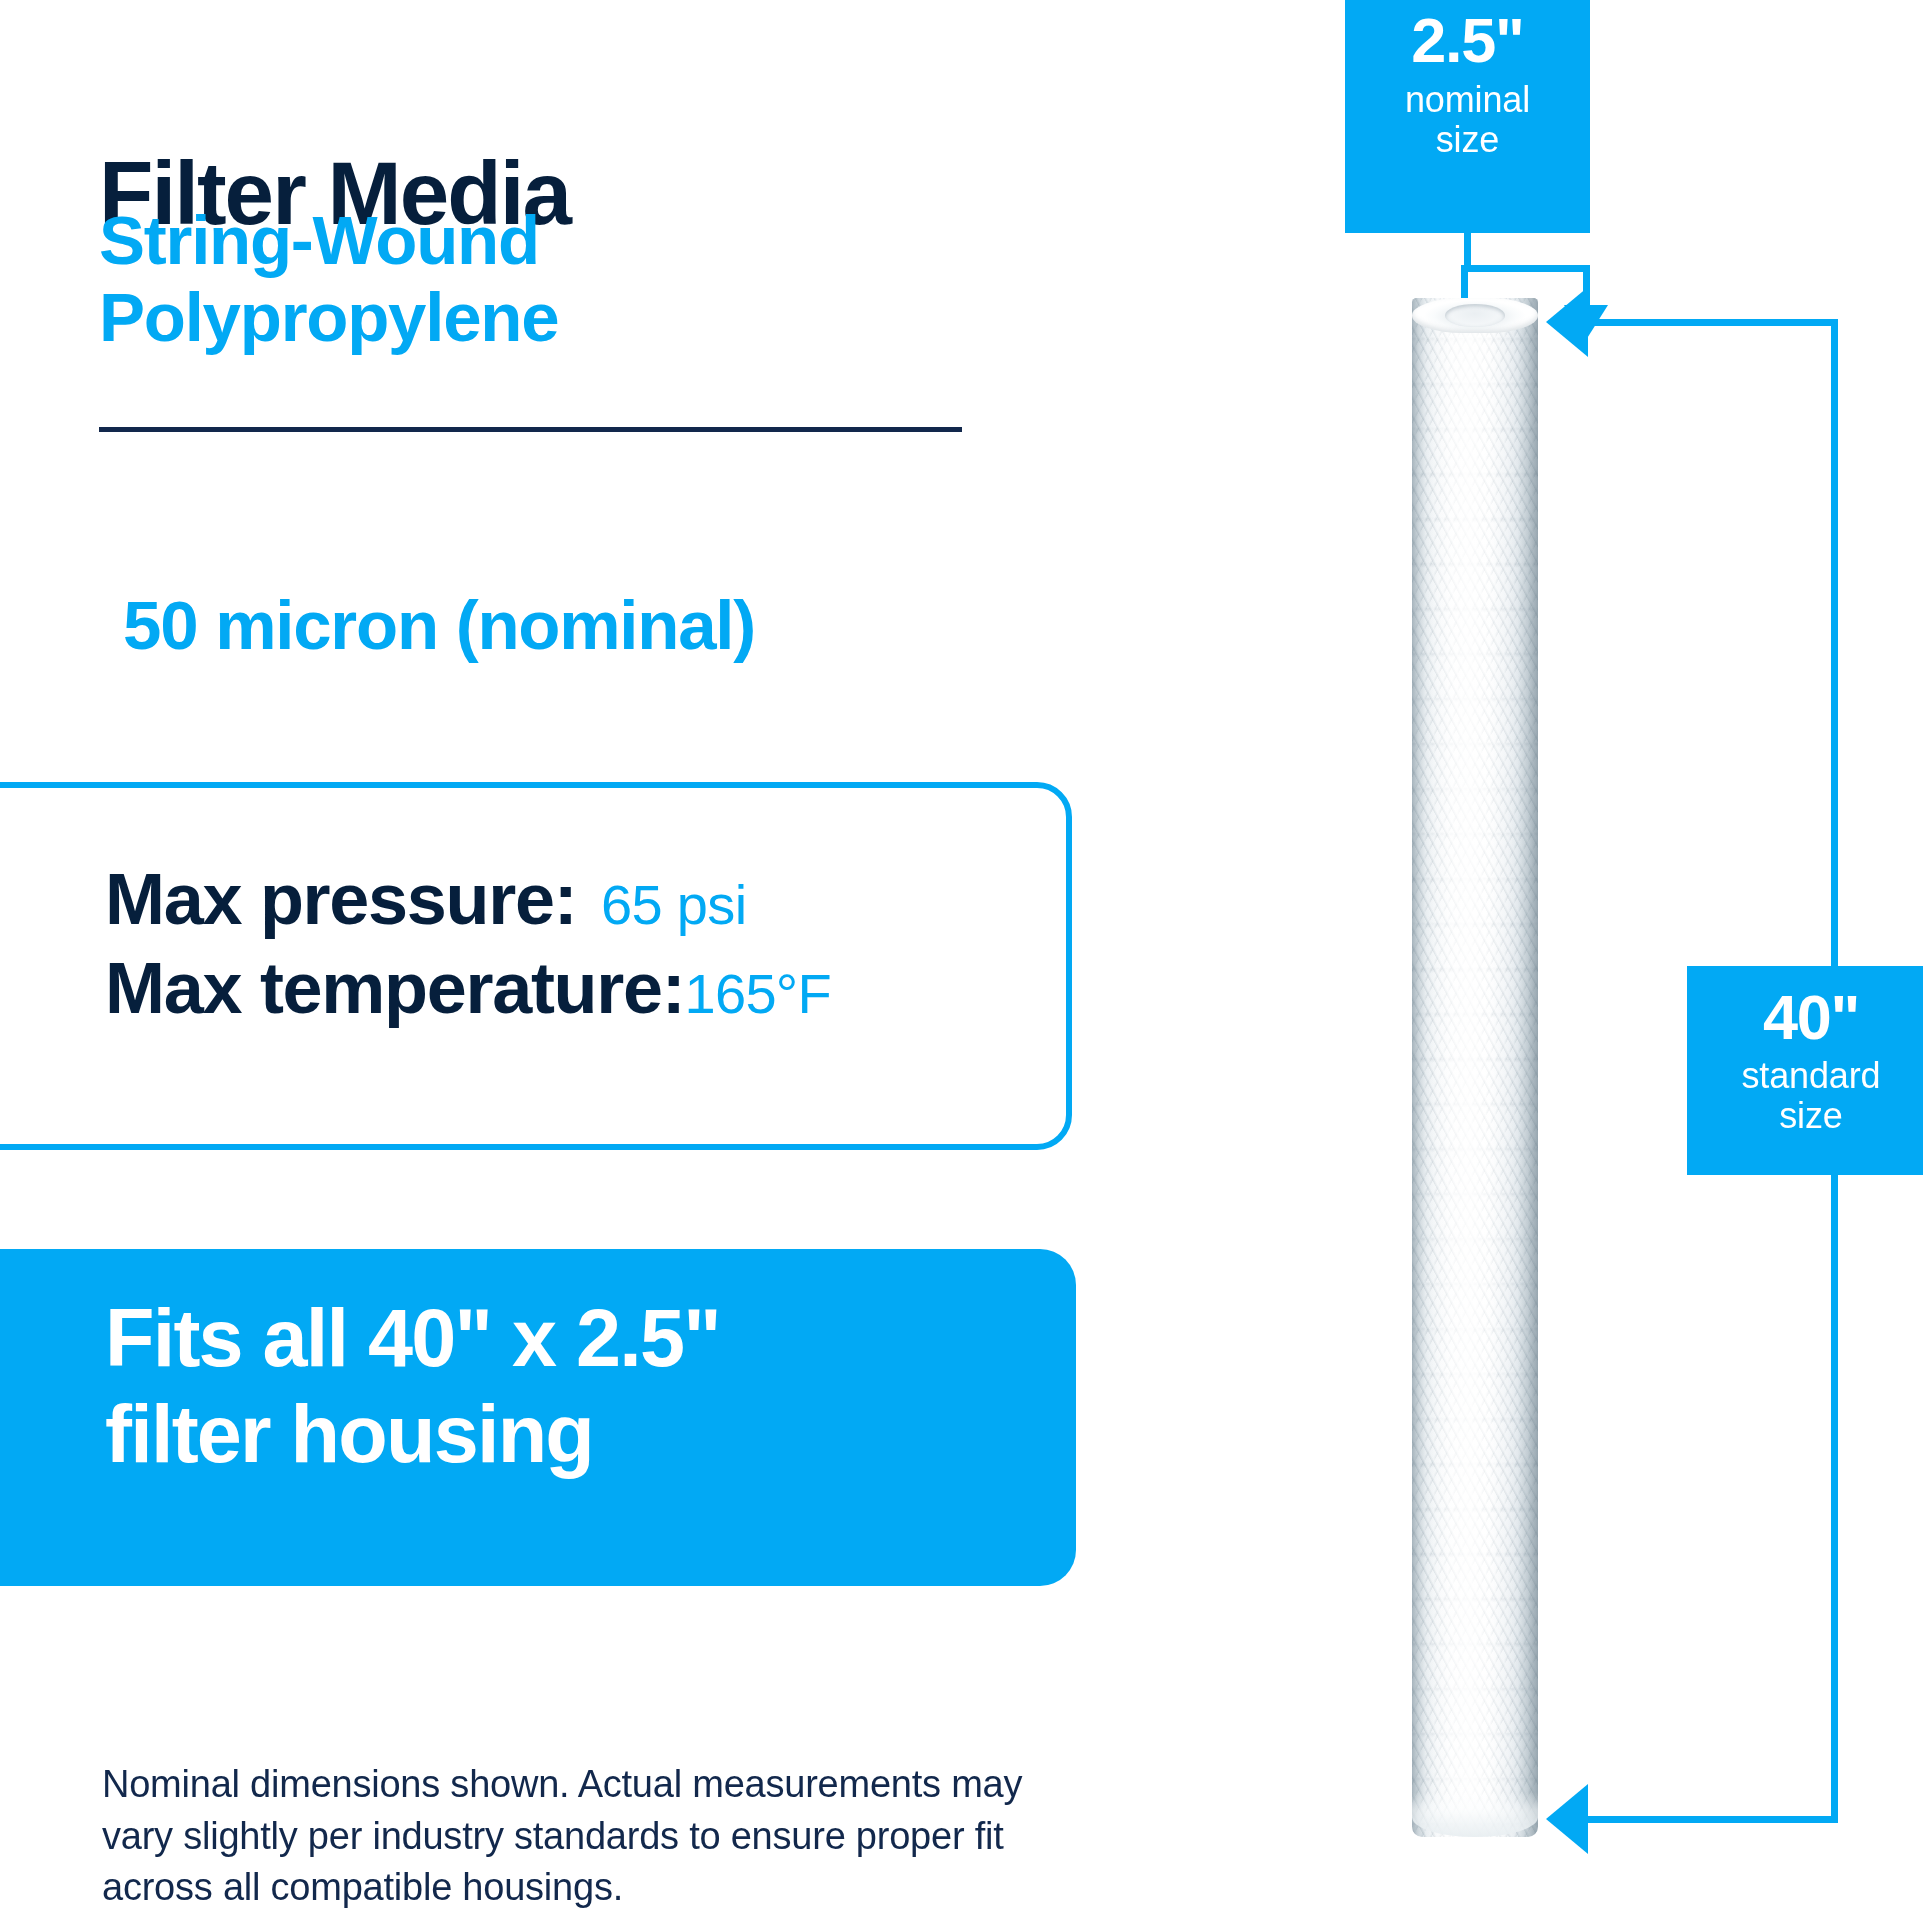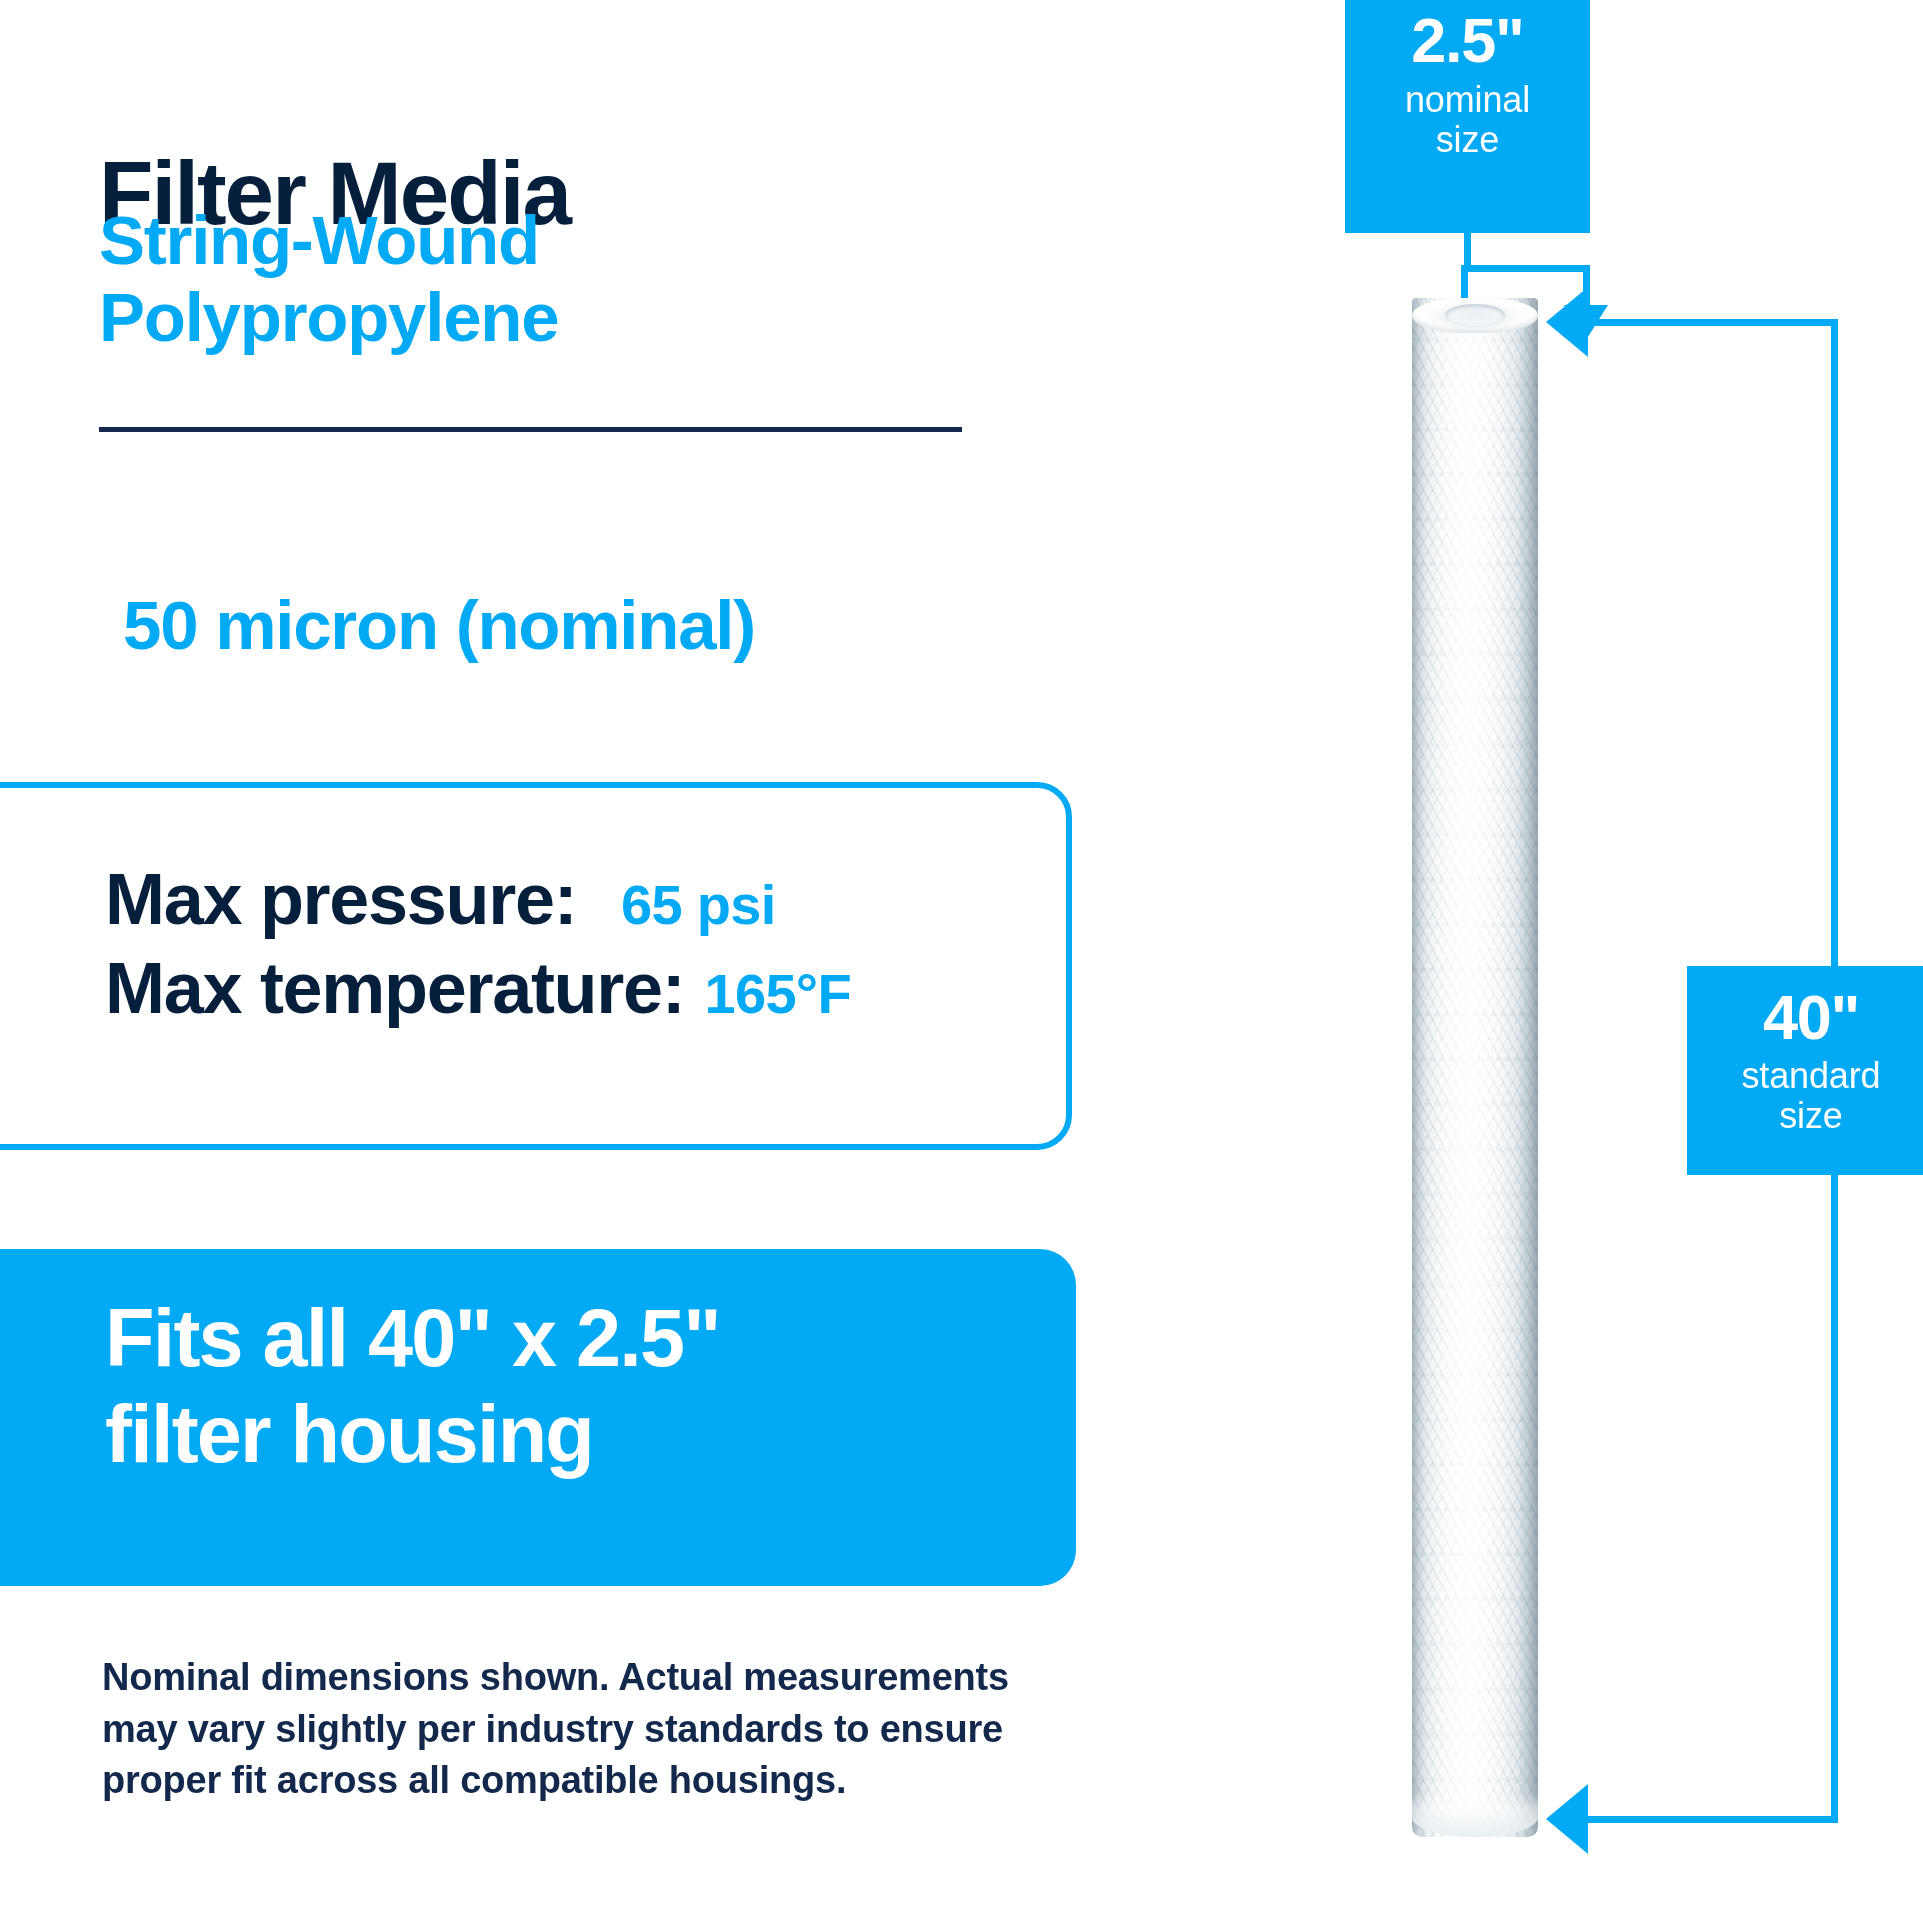--- a/index.html
+++ b/index.html
@@ -83,25 +83,24 @@
   .spec-label {
     flex: 0 0 496px;
     font-size: 72px;
     font-weight: 700;
     color: #061f3c;
     letter-spacing: -0.018em;
     white-space: nowrap;
   }
   .spec-value {
     font-size: 56px;
-    font-weight: 700;
+    font-weight: 400;
     color: #02a9f4;
     letter-spacing: -0.012em;
     white-space: nowrap;
-    margin-left: 20px;
   }
 
   
   .callout {
     position: absolute;
     left: -45px;
     top: 1249px;
     width: 1121px;
     height: 337px;
     background: #02a9f4;
@@ -117,24 +116,24 @@
     font-weight: 700;
     color: #ffffff;
     line-height: 1.18;
     letter-spacing: -0.022em;
   }
 
   
   .fineprint {
     position: absolute;
     left: 102px;
-    top: 1614px;
+    top: 1721px;
     width: 977px;
     font-size: 38px;
-    font-weight: 700;
+    font-weight: 400;
     color: #12284c;
     line-height: 1.36;
     letter-spacing: -0.006em;
   }
 
   
   .right-col {
     position: absolute;
     left: 1127px; top: 0;
     width: 797px; height: 1924px;

